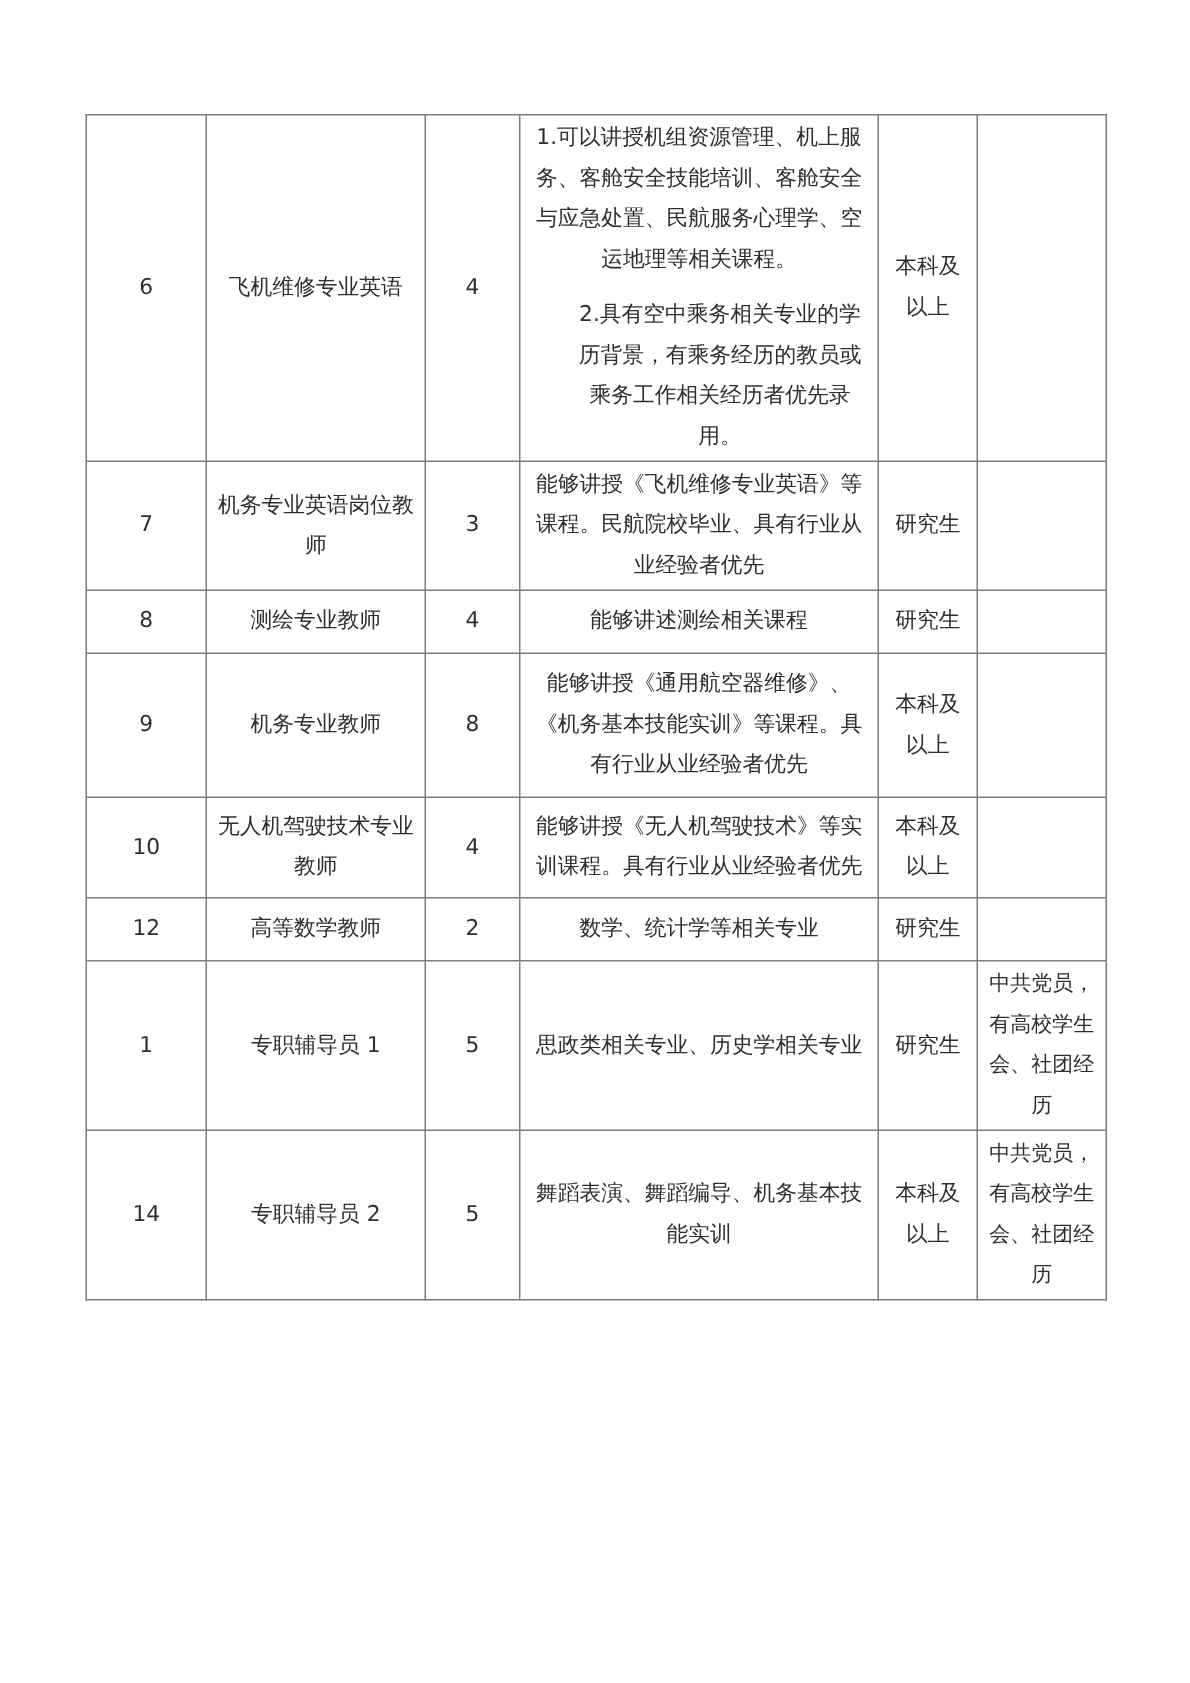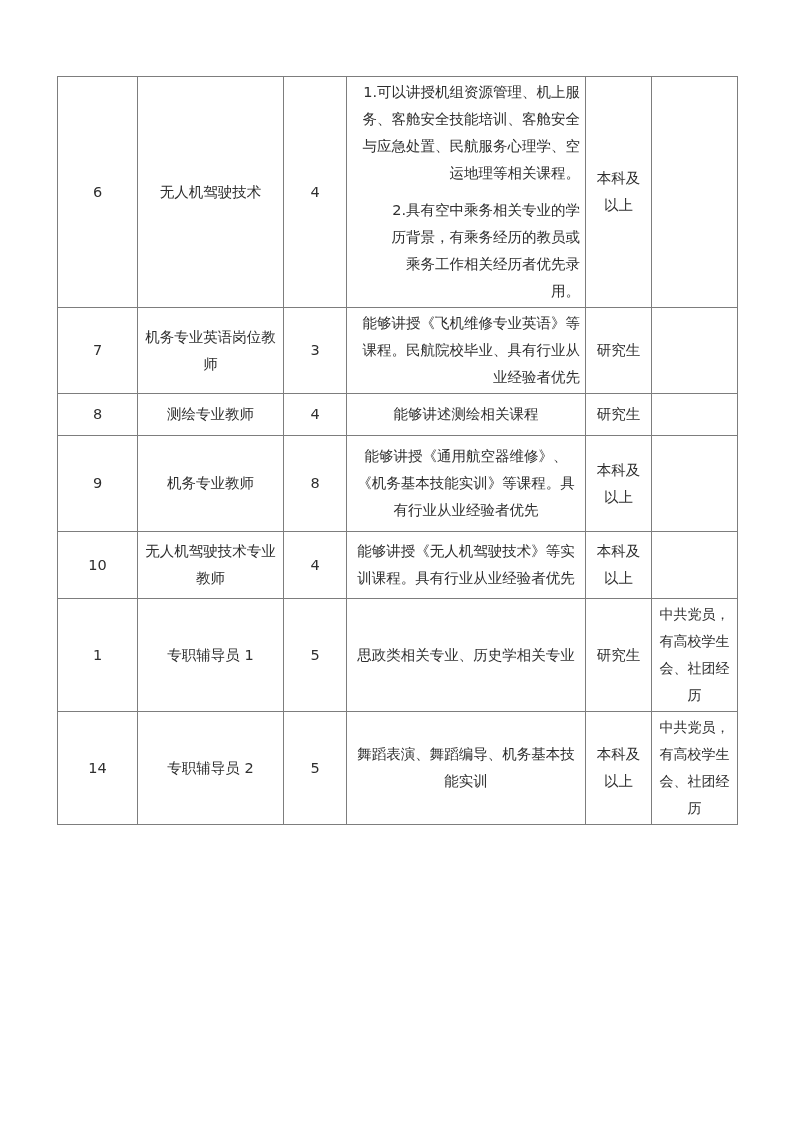--- a/index.html
+++ b/index.html
@@ -25,21 +25,21 @@
   }
   table.job-table td {
     border: 1px solid #7d7d7d;
     vertical-align: middle;
     text-align: center;
     line-height: 27px;
     padding: 2px 5px;
     overflow: hidden;
   }
   td.c-req { padding: 4px 9px; }
-  td.c-req.align-left { text-align: right; }
+  td.c-req.align-left { text-align: center; }
   .req-p { line-height: 27px; }
   .req-p:empty { display: none; }
   .req-p2:not(:empty) { margin-top: 10px; margin-left: 28px; }
   td.c-edu { line-height: 26px; padding: 2px 3px; font-family: Liberation Serif, serif; }
   td.c-rem { line-height: 21px; padding: 3px 4px; font-size: 14px; }
 </style>
 </head>
 <body>
 
 <div class="page">
@@ -49,21 +49,21 @@
       <col style="width:146px">
       <col style="width:63px">
       <col style="width:239px">
       <col style="width:66px">
       <col style="width:86px">
     </colgroup>
     <tbody>
 
       <tr style="height:212px">
         <td class="c-no">6</td>
-        <td class="c-pos">无人机驾驶技术</td>
+        <td class="c-pos">飞机维修专业英语</td>
         <td class="c-cnt">4</td>
         <td class="c-req align-left">
           <div class="req-p">1.可以讲授机组资源管理、机上服务、客舱安全技能培训、客舱安全与应急处置、民航服务心理学、空运地理等相关课程。</div>
           <div class="req-p req-p2">2.具有空中乘务相关专业的学历背景，有乘务经历的教员或乘务工作相关经历者优先录用。</div>
         </td>
         <td class="c-edu">本科及以上</td>
         <td class="c-rem"></td>
       </tr>
 
       <tr style="height:85px">
@@ -108,20 +108,31 @@
         <td class="c-cnt">4</td>
         <td class="c-req">
           <div class="req-p">能够讲授《无人机驾驶技术》等实训课程。具有行业从业经验者优先</div>
 
         </td>
         <td class="c-edu">本科及以上</td>
         <td class="c-rem"></td>
       </tr>
 
 
+      <tr style="height:42px">
+        <td class="c-no">12</td>
+        <td class="c-pos">高等数学教师</td>
+        <td class="c-cnt">2</td>
+        <td class="c-req">
+          <div class="req-p">数学、统计学等相关专业</div>
+
+        </td>
+        <td class="c-edu">研究生</td>
+        <td class="c-rem"></td>
+      </tr>
 
       <tr style="height:83px">
         <td class="c-no">1</td>
         <td class="c-pos">专职辅导员 1</td>
         <td class="c-cnt">5</td>
         <td class="c-req">
           <div class="req-p">思政类相关专业、历史学相关专业</div>
 
         </td>
         <td class="c-edu">研究生</td>

